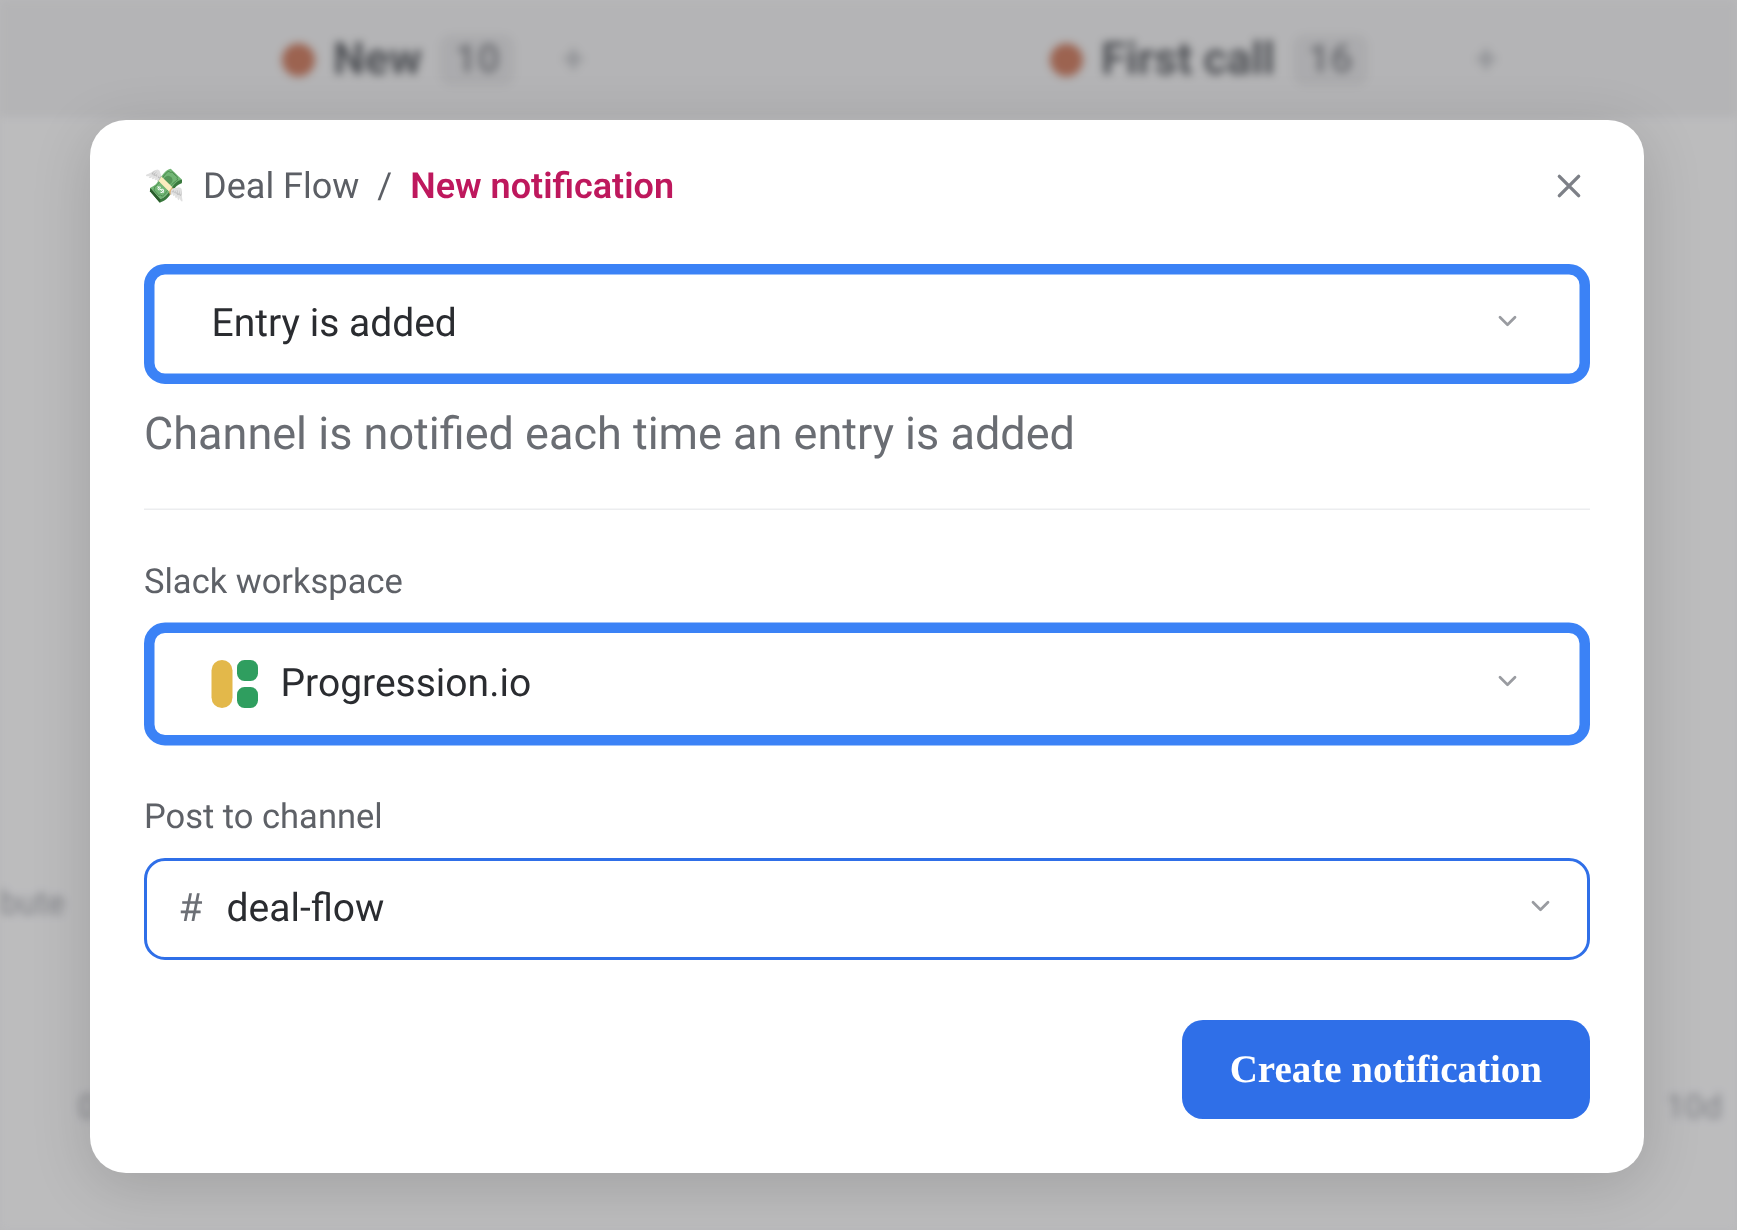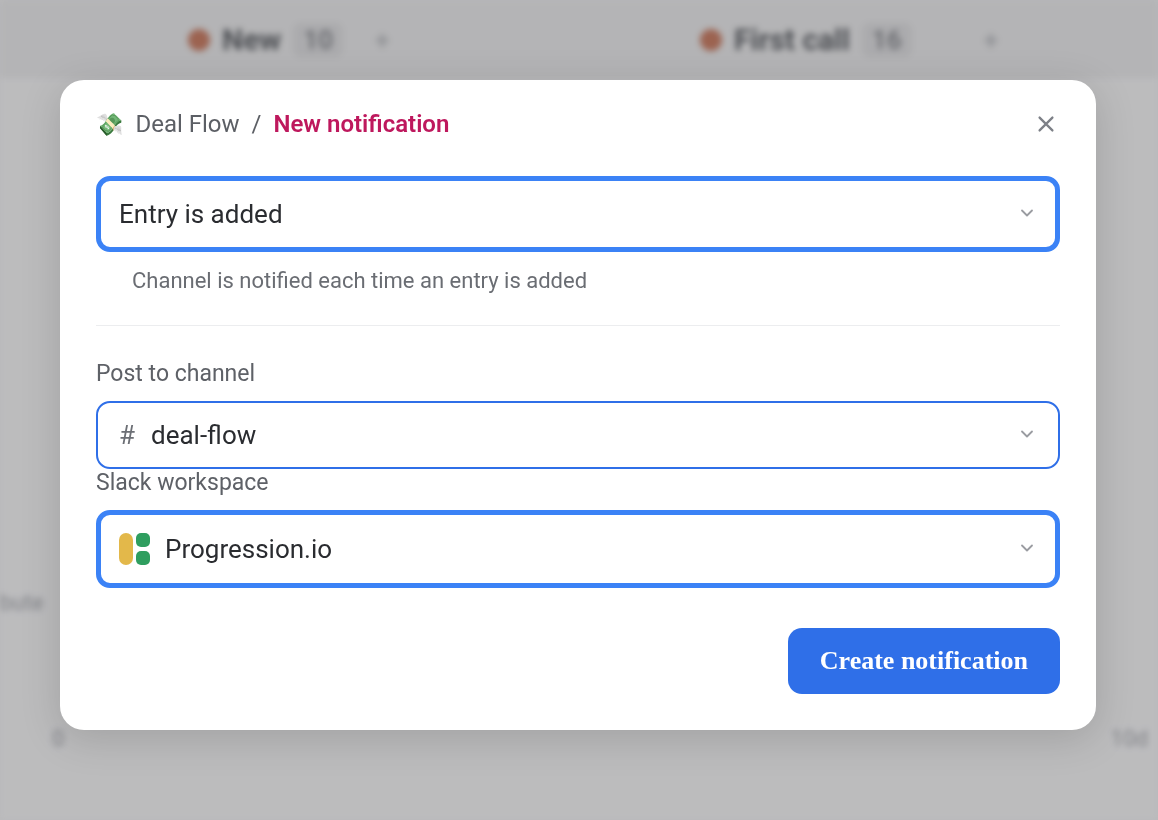--- a/index.html
+++ b/index.html
@@ -111,23 +111,23 @@
     }
     .close-btn svg { width: 22px; height: 22px; stroke: #7d8087; stroke-width: 2.5; }
 
     .field-label {
       font-size: 23px;
       color: #5e6167;
       margin-bottom: 14px;
     }
 
     .select {
-      border: 5px solid #3b82f6;
+      border: 7px solid #3b82f6;
       border-radius: 14px;
-      padding: 18px 18px;
+      padding: 18px 38px;
       font-size: 26px;
       color: #2a2c30;
       display: flex;
       align-items: center;
       justify-content: space-between;
       cursor: pointer;
       background: #fff;
     }
     .select .value {
       display: flex;
@@ -137,24 +137,23 @@
     .select .chevron svg {
       width: 20px; height: 20px;
       stroke: #9a9ca1; stroke-width: 2.2; fill: none;
     }
     .select.focused {
       border: 2px solid #2f6fe8;
       padding: 17px 21px;
     }
 
     .helper {
-      font-size: 22px;
+      font-size: 30px;
       color: #6a6d73;
       margin-top: 16px;
-      margin-left: 36px;
     }
 
     .divider {
       border: none;
       border-top: 1px solid #ecedef;
       margin: 32px 0 34px 0;
     }
 
     .workspace-icon {
       width: 32px; height: 32px;
@@ -249,35 +248,20 @@
       <span class="chevron">
         <svg viewBox="0 0 24 24">
             <path d="M6 9l6 6 6-6" stroke-linecap="round" stroke-linejoin="round"></path>
           </svg>
       </span>
     </div>
     <div class="helper">Channel is notified each time an entry is added</div>
   </div>
 
   <hr class="divider">
-
-  <div class="section channel">
-    <div class="field-label">Post to channel</div>
-    <div class="select focused">
-      <span class="value">
-        <span class="hash">#</span>
-        <span>deal-flow</span>
-      </span>
-      <span class="chevron">
-        <svg viewBox="0 0 24 24">
-            <path d="M6 9l6 6 6-6" stroke-linecap="round" stroke-linejoin="round"></path>
-          </svg>
-      </span>
-    </div>
-  </div>
 
   <div class="section workspace" style="margin-top:0;">
     <div class="field-label">Slack workspace</div>
     <div class="select">
       <span class="value">
         <span class="workspace-icon">
           <span class="half left"></span>
           <span class="right">
               <span class="seg"></span>
               <span class="seg"></span>
@@ -286,17 +270,32 @@
         <span>Progression.io</span>
       </span>
       <span class="chevron">
         <svg viewBox="0 0 24 24">
             <path d="M6 9l6 6 6-6" stroke-linecap="round" stroke-linejoin="round"></path>
           </svg>
       </span>
     </div>
   </div>
 
+  <div class="section channel">
+    <div class="field-label">Post to channel</div>
+    <div class="select focused">
+      <span class="value">
+        <span class="hash">#</span>
+        <span>deal-flow</span>
+      </span>
+      <span class="chevron">
+        <svg viewBox="0 0 24 24">
+            <path d="M6 9l6 6 6-6" stroke-linecap="round" stroke-linejoin="round"></path>
+          </svg>
+      </span>
+    </div>
+  </div>
+
   <div class="actions">
     <button class="primary-btn">Create notification</button>
   </div>
 
 </div>
 
 </body></html>

